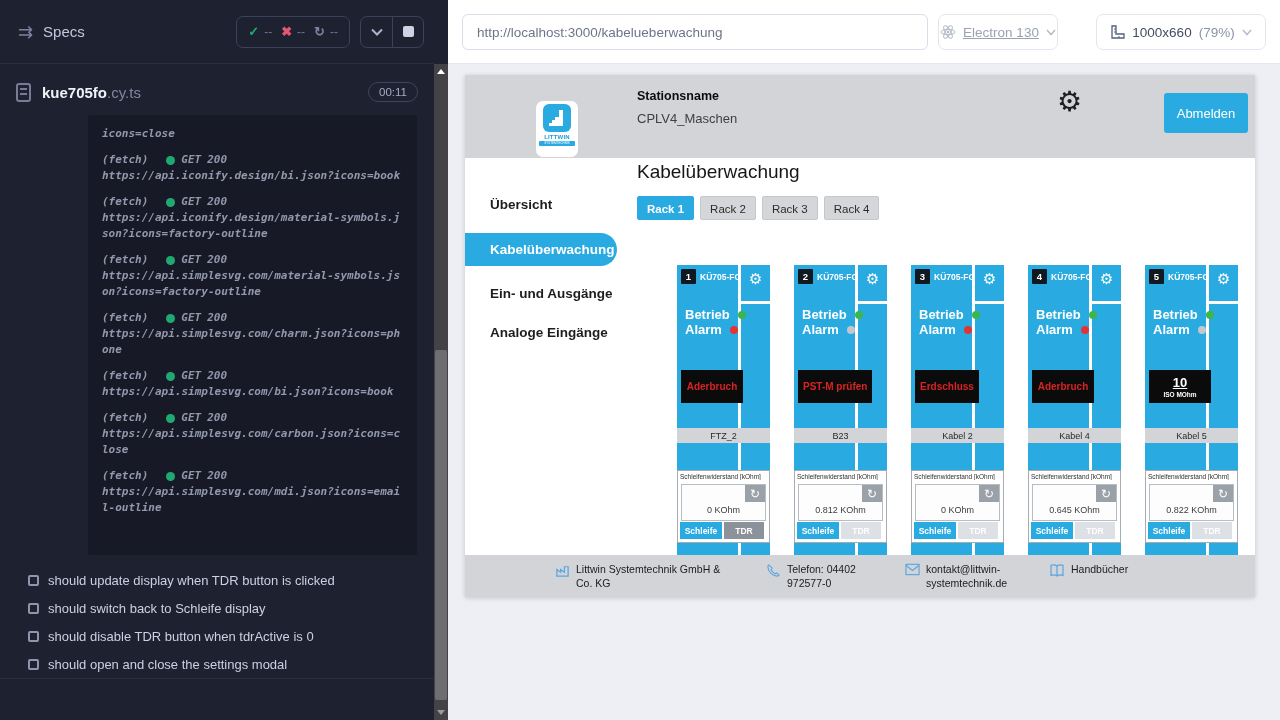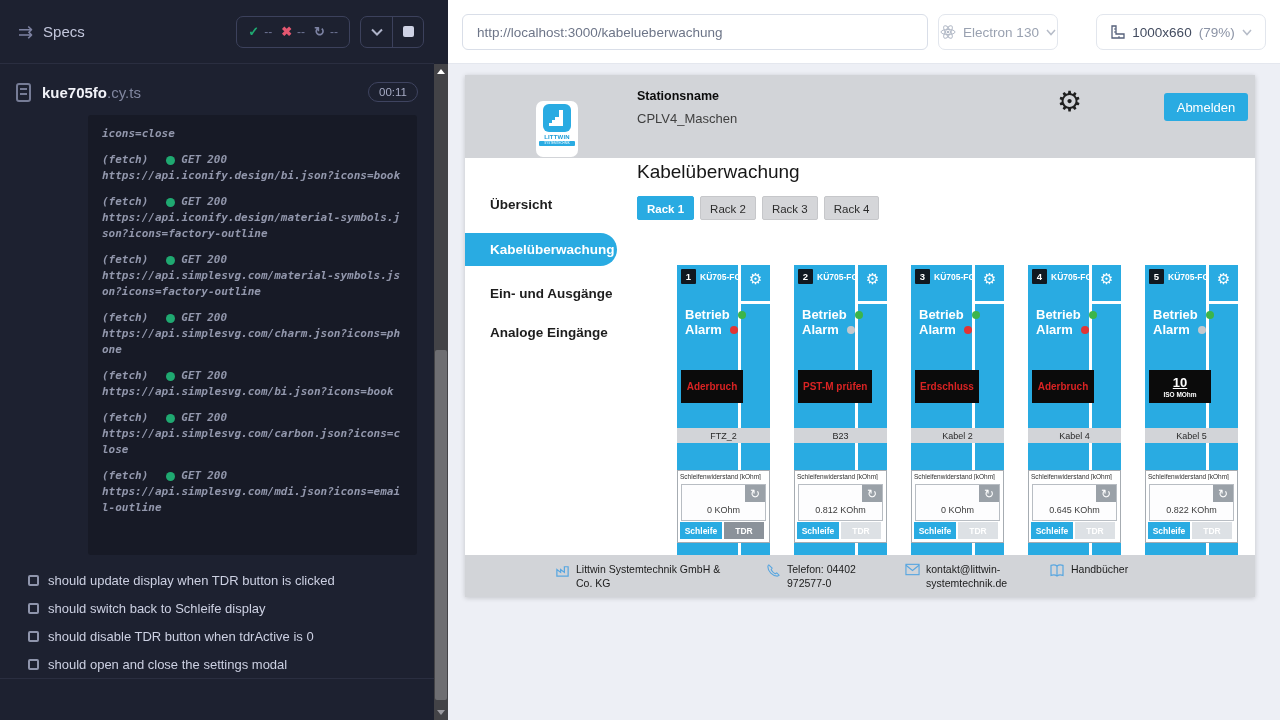--- a/index.html
+++ b/index.html
@@ -52,40 +52,40 @@
   
   .lscroll { position:absolute; left:434px; top:64px; width:14px; height:656px; background:#434347; }
   .lscroll .arr-up { position:absolute; top:5px; left:3px; width:0; height:0; border-left:4px solid transparent; border-right:4px solid transparent; border-bottom:5px solid #ffffff; cursor:pointer; }
   .lscroll .thumb { position:absolute; left:1px; top:286px; width:12px; height:350px; background:#6e6e72; border-radius:2px; cursor:pointer; }
   .lscroll .arr-dn { position:absolute; bottom:5px; left:3px; width:0; height:0; border-left:4px solid transparent; border-right:4px solid transparent; border-top:5px solid #9a9aa0; cursor:pointer; }
 
   
   .topbar { position:absolute; left:448px; top:0; width:832px; height:64px; background:#ffffff; border-bottom:1px solid #e4e7ee; }
   .url-input { position:absolute; left:14px; top:14px; width:466px; height:36px; border:1px solid #d9dee8; border-radius:6px; padding:0 14px; font-size:13.5px; color:#6d7588; font-family:"Liberation Sans",sans-serif; background:#fff; }
   .select-box { position:absolute; top:14px; height:36px; border:1px solid #e2e6ed; border-radius:7px; display:flex; align-items:center; justify-content:center; gap:7px; background:#fff; cursor:pointer; }
-  .sel-browser { left:490px; width:120px; color:#9aa2b1; font-size:13.5px; }
+  .sel-browser { left:490px; width:120px; color:#9aa2b1; font-size:13.5px;text-decoration:underline; }
   .sel-viewport { left:648px; width:170px; font-size:13.5px; }
   .vp-size { color:#434c60; }
   .vp-zoom { color:#8b93a5; }
   .chev { flex:0 0 auto; }
 
   .stage { position:absolute; left:448px; top:64px; width:832px; height:656px; background:#edeff5; }
 
   
   .aut { position:absolute; left:17px; top:11px; width:790px; height:522px; background:#ffffff; box-shadow:0 1px 5px rgba(0,0,0,.18); overflow:hidden; }
   .aut-header { position:absolute; left:0; top:0; width:790px; height:83px; background:#d2d4d8; z-index:5; }
   .logo-card { position:absolute; left:71px; top:26px; width:42px; height:56px; background:#fff; border-radius:7px; padding-top:3px; }
   .logo-sq { width:28px; height:28px; background:#29abe2; border-radius:6px; margin:0 auto; display:flex; align-items:center; justify-content:center; }
   .logo-word { text-align:center; font-size:6px; font-weight:bold; color:#1b9bd7; letter-spacing:.2px; margin-top:2px; }
   .logo-sub { margin:1px 3px 0; background:#29abe2; border-radius:1px; font-size:3px; line-height:5px; color:#fff; text-align:center; overflow:hidden; white-space:nowrap; }
   .station { position:absolute; left:172px; top:14px; }
   .station-label { font-size:12.5px; font-weight:bold; color:#0c0c0c; }
   .station-value { font-size:13px; color:#3f3f3f; margin-top:8px; }
   .hdr-gear { position:absolute; left:592px; top:13px; font-size:28px; color:#1f1f1f; cursor:pointer; line-height:1; }
-  .logout-btn { position:absolute; left:699px; top:18px; width:84px; height:28px; background:#29abe2; border:none; border-radius:3px; color:#fff; font-size:13px; font-family:"Liberation Sans",sans-serif; cursor:pointer; }
+  .logout-btn { position:absolute; left:699px; top:18px; width:84px; height:40px; background:#29abe2; border:none; border-radius:3px; color:#fff; font-size:13px; font-family:"Liberation Sans",sans-serif; cursor:pointer; }
 
   .sidebar { position:absolute; left:0; top:83px; bottom:42px; width:154px; background:#fff; padding-top:36px; z-index:4; }
   .sb-item { height:22px; line-height:22px; margin-bottom:17px; padding-left:25px; font-size:13.5px; font-weight:bold; color:#1d1d1d; cursor:pointer; }
   .sb-item.active { height:33px; line-height:33px; width:152px; padding-left:25px; background:#29abe2; color:#fff; border-radius:0 17px 17px 0; }
 
   .aut-title { position:absolute; left:172px; top:86px; font-size:19px; color:#161616; }
   .tabs { position:absolute; left:172px; top:121px; display:flex; gap:6px; }
   .tab { height:24px; line-height:24px; padding:0 9px; font-size:11.5px; background:#d5d6d9; color:#2c2c2c; border:1px solid #c6c7ca; border-radius:2px; cursor:pointer; }
   .tab.active { background:#29abe2; color:#fff; font-weight:bold; border-color:#29abe2; }
 

